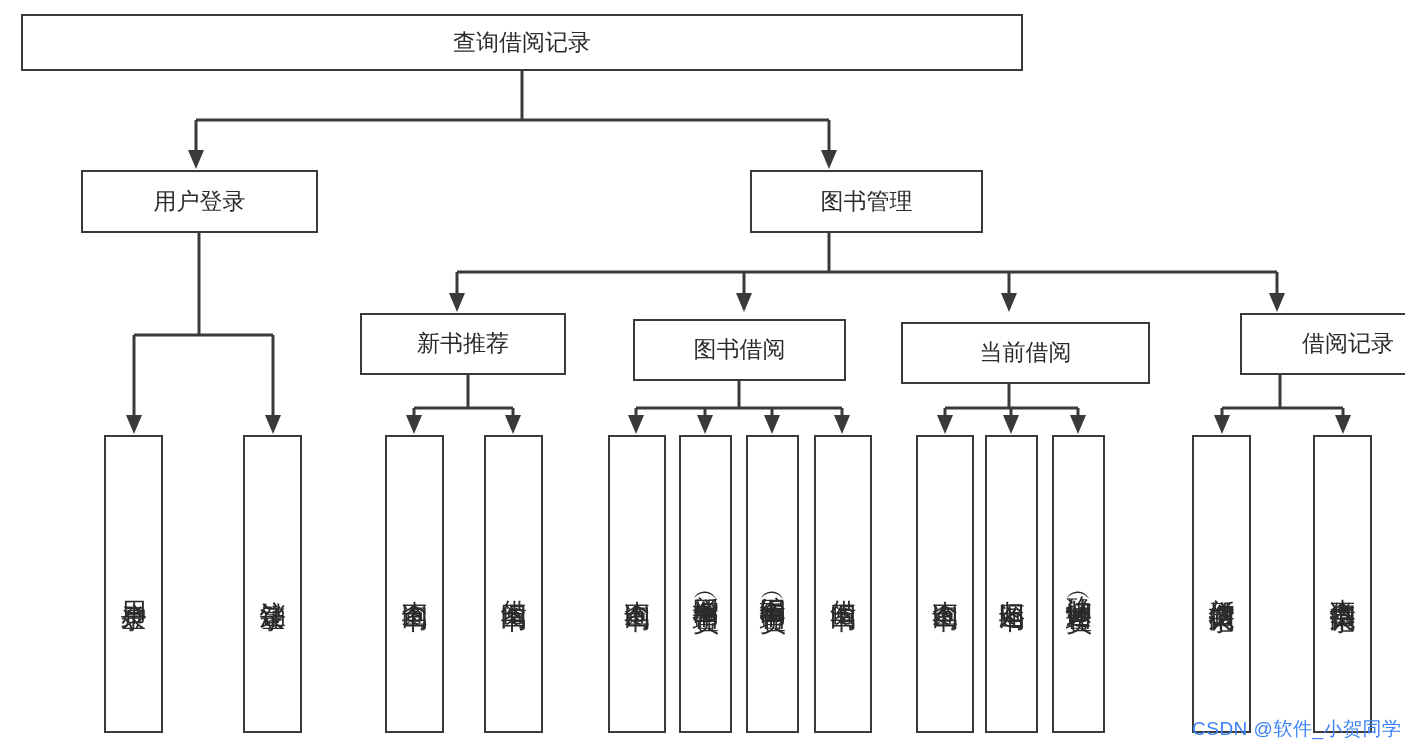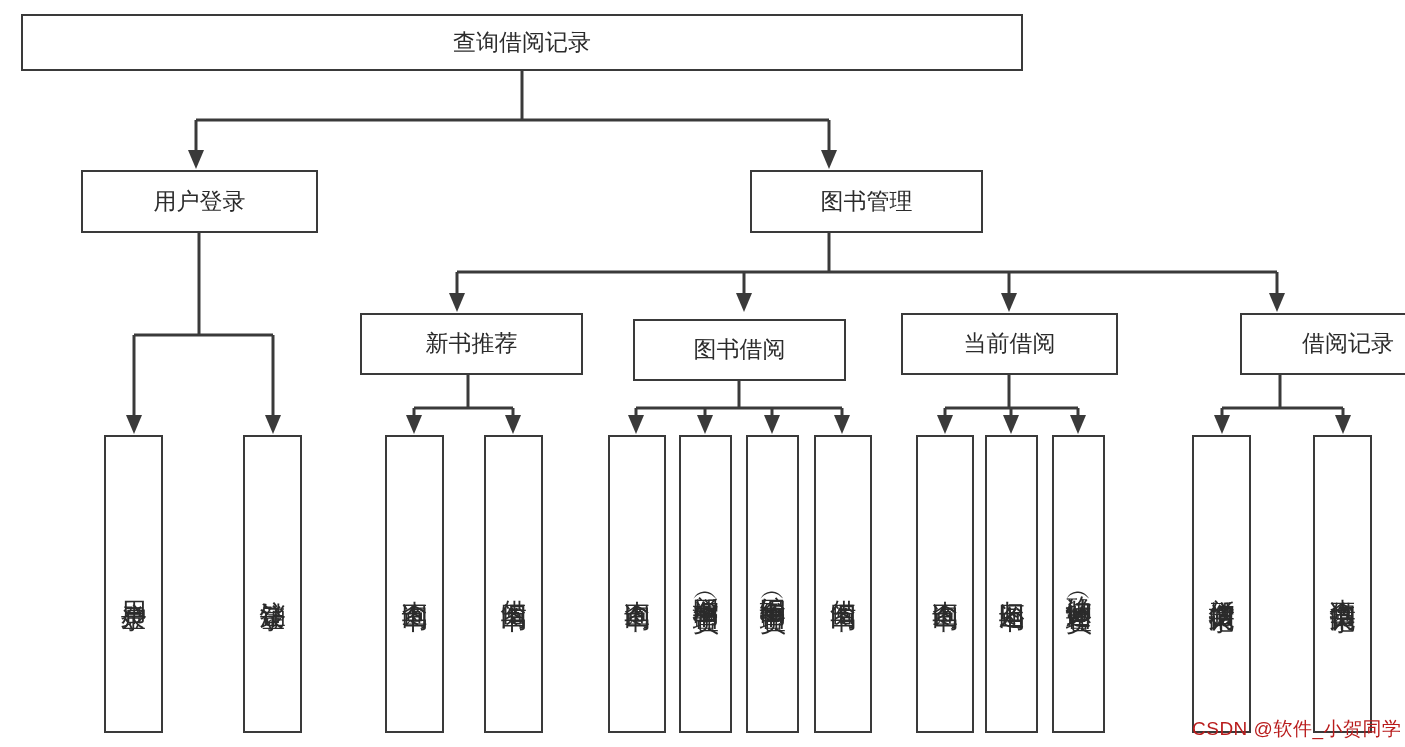--- a/index.html
+++ b/index.html
@@ -126,27 +126,27 @@
     <span class="label">查询借阅记录</span>
   </div>
 
   <div class="node horiz" style="left:81px; top:170px; width:237px; height:63px;">
     <span class="label">用户登录</span>
   </div>
   <div class="node horiz" style="left:712px; top:170px; width:233px; height:63px;margin-left:38px;">
     <span class="label">图书管理</span>
   </div>
 
-  <div class="node horiz" style="left:360px; top:313px; width:223px; height:62px;">
+  <div class="node horiz" style="left:360px; top:313px; width:206px; height:62px;">
     <span class="label">新书推荐</span>
   </div>
   <div class="node horiz" style="left:633px; top:319px; width:213px; height:62px;">
     <span class="label">图书借阅</span>
   </div>
-  <div class="node horiz" style="left:901px; top:313px; width:217px; height:62px;">
+  <div class="node horiz" style="left:901px; top:322px; width:249px; height:62px;">
     <span class="label">当前借阅</span>
   </div>
   <div class="node horiz" style="left:1240px; top:313px; width:216px; height:62px;">
     <span class="label">借阅记录</span>
   </div>
 
   <div class="node vert" style="left:104px; top:435px; width:59px; height:298px;">
     <span class="label">用户登录</span>
   </div>
   <div class="node vert" style="left:243px; top:435px; width:59px; height:298px;">
@@ -183,14 +183,14 @@
     <span class="label">确认归还（管理员）</span>
   </div>
 
   <div class="node vert" style="left:1192px; top:435px; width:59px; height:298px;">
     <span class="label">新增借阅记录</span>
   </div>
   <div class="node vert" style="left:1313px; top:435px; width:59px; height:298px;">
     <span class="label">查询借阅记录</span>
   </div>
 
-  <div class="watermark" style="left: 1192px; top: 716px; color: #b91c1c;">CSDN @软件_小贺同学</div>
+  <div class="watermark" style="left: 1192px; top: 716px; color: #3b82f6;">CSDN @软件_小贺同学</div>
 </div>
 
 </body></html>

